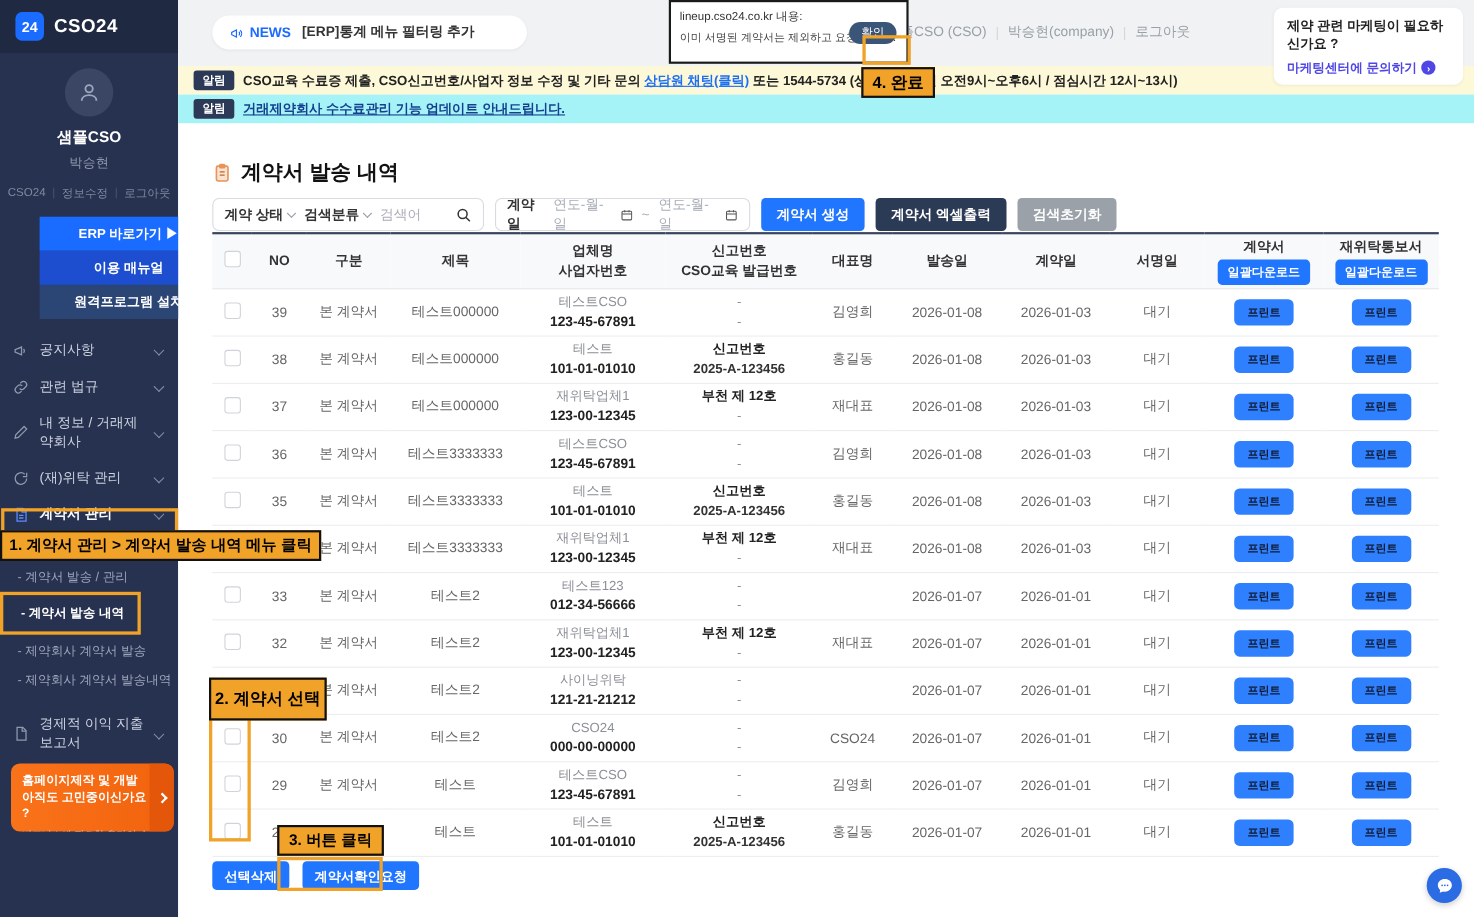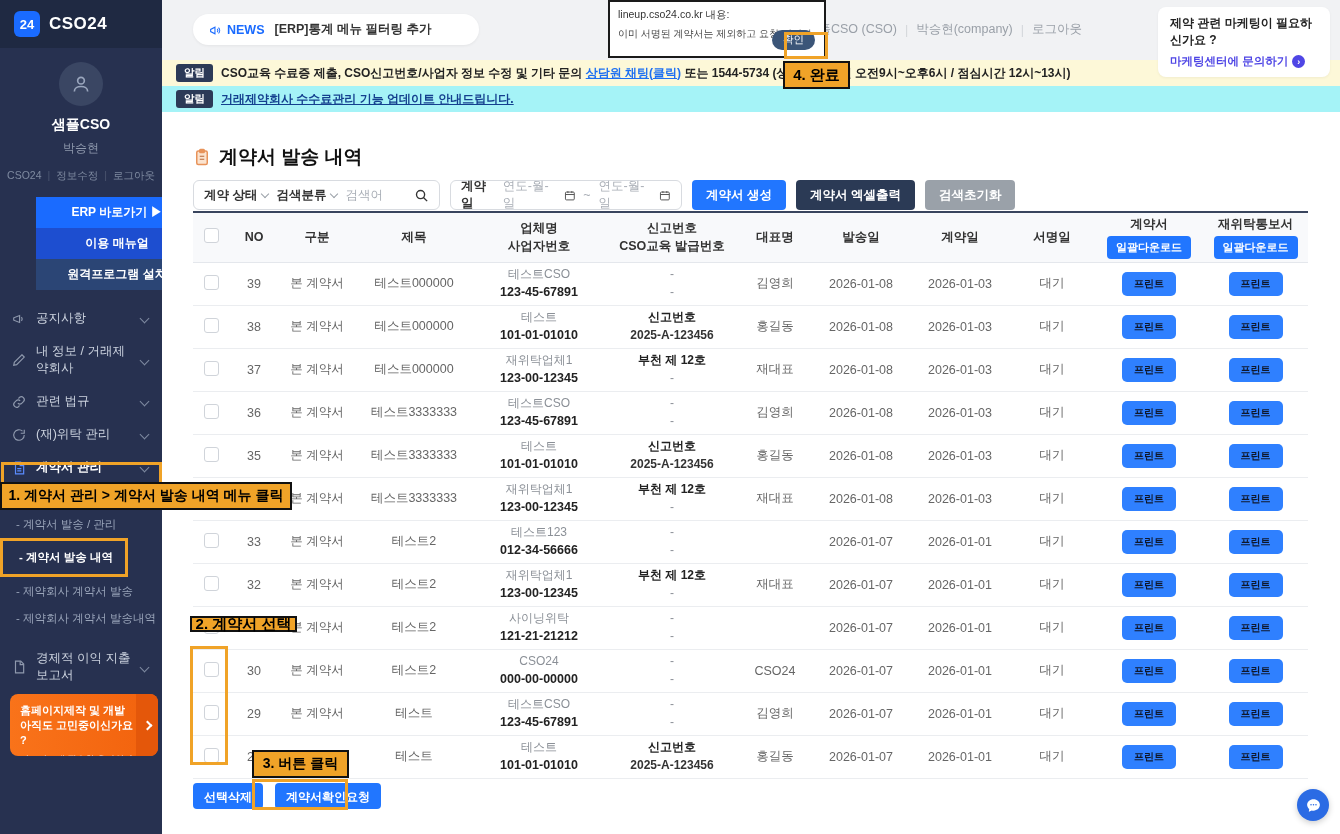--- a/index.html
+++ b/index.html
@@ -88,21 +88,21 @@
   .cb { width:15px; height:15px; border:1.5px solid #d0d4da; border-radius:3px; background:#fff; display:inline-block; cursor:pointer; }
   .mini-btn { background:#2176ff; color:#fff; border:none; border-radius:4px; font-weight:bold; font-size:11px; padding:4px 9px; margin-top:3px; cursor:pointer; }
   .print-btn { background:#2f80ff; color:#0f172a; border:none; border-radius:5px; font-weight:bold; font-size:10px; padding:5px 12px; cursor:pointer; }
   .footer-btns { position:absolute; left:31px; top:671px; display:flex; gap:12px; }
   .fbtn { background:#2176ff; color:#fff; border:none; border-radius:4px; font-weight:bold; font-size:12px; padding:6px 11px; cursor:pointer; height:26px; }
 
   
   .dialog { position:absolute; left:608px; top:0; width:218px; height:58px; background:#fff; border:2px solid #1a1a1a; z-index:30; }
   .dlg-host { font-size:10.5px; color:#333; padding:6px 8px 0; }
   .dlg-body { font-size:10px; color:#444; padding:5px 8px 0; }
-  .dlg-ok { position:absolute; right:9px; bottom:6px; background:#3b5578; color:#fff; border:none; border-radius:10px; font-size:10.5px; padding:3px 11px; cursor:pointer; }
+  .dlg-ok { position:absolute; right:9px; bottom:16px; background:#3b5578; color:#fff; border:none; border-radius:10px; font-size:10.5px; padding:3px 11px; cursor:pointer; }
   .ann { position:absolute; background:#f0a328; border:2px solid #111; color:#000; font-weight:bold; font-size:14px; display:flex; align-items:center; justify-content:center; z-index:40; white-space:nowrap; }
   .hl { position:absolute; border:3px solid #f0a328; z-index:35; pointer-events:none; }
   .chat-fab { position:absolute; left:1297px; top:789px; width:32px; height:32px; border-radius:50%; background:#2b6be4; display:flex; align-items:center; justify-content:center; cursor:pointer; z-index:20; box-shadow:0 2px 6px rgba(0,0,0,.2); }
 </style>
 </head>
 <body>
 
 <div id="root">
 
   <aside class="sidebar">
@@ -138,34 +138,34 @@
               <path d="M3 10v4l10 4V6L3 10z"></path>
               <path d="M16 9a4 4 0 0 1 0 6"></path>
             </svg>
           </span>
         <span class="lbl">공지사항</span>
           <span class="chev"></span>
       </div>
       <div class="nav-item">
         <span class="ic">
             <svg width="14" height="14" viewBox="0 0 24 24" fill="none" stroke="currentColor" stroke-width="2">
-              <path d="M17 3l4 4L8 20l-5 1 1-5L17 3z"></path>
+              <path d="M10 14a5 5 0 0 0 7 0l3-3a5 5 0 0 0-7-7l-2 2"></path>
+              <path d="M14 10a5 5 0 0 0-7 0l-3 3a5 5 0 0 0 7 7l2-2"></path>
             </svg>
           </span>
-        <span class="lbl">내 정보 / 거래제약회사</span>
+        <span class="lbl">관련 법규</span>
           <span class="chev"></span>
       </div>
       <div class="nav-item">
         <span class="ic">
             <svg width="14" height="14" viewBox="0 0 24 24" fill="none" stroke="currentColor" stroke-width="2">
-              <path d="M10 14a5 5 0 0 0 7 0l3-3a5 5 0 0 0-7-7l-2 2"></path>
-              <path d="M14 10a5 5 0 0 0-7 0l-3 3a5 5 0 0 0 7 7l2-2"></path>
+              <path d="M17 3l4 4L8 20l-5 1 1-5L17 3z"></path>
             </svg>
           </span>
-        <span class="lbl">관련 법규</span>
+        <span class="lbl">내 정보 / 거래제약회사</span>
           <span class="chev"></span>
       </div>
       <div class="nav-item">
         <span class="ic">
             <svg width="14" height="14" viewBox="0 0 24 24" fill="none" stroke="currentColor" stroke-width="2">
               <path d="M21 12a9 9 0 1 1-3-6.7"></path>
               <path d="M21 3v6h-6"></path>
             </svg>
           </span>
         <span class="lbl">(재)위탁 관리</span>
@@ -613,21 +613,21 @@
     <div class="dlg-host">lineup.cso24.co.kr 내용:</div>
     <div class="dlg-body">이미 서명된 계약서는 제외하고 요청 됩니다.</div>
     <button class="dlg-ok">확인</button>
   </div>
   <div class="hl" style="left:784px; top:32px; width:44px; height:27px; z-index:45;"></div>
   <div class="ann" style="left:783px; top:61px; width:67px; height:28px; font-size:15px;">4. 완료</div>
 
   <div class="hl" style="left:1px; top:462px; width:161px; height:31px;"></div>
   <div class="ann" style="left:0; top:482px; width:292px; height:28px;">1. 계약서 관리 &gt; 계약서 발송 내역 메뉴 클릭</div>
 
-  <div class="ann" style="left:190px; top:616px; width:107px; height:16px; font-size:15px;">2. 계약서 선택</div>
+  <div class="ann" style="left:190px; top:616px; width:107px; height:39px; font-size:15px;">2. 계약서 선택</div>
   <div class="hl" style="left:190px; top:646px; width:38px; height:119px;"></div>
 
   <div class="ann" style="left:252px; top:750px; width:97px; height:28px;">3. 버튼 클릭</div>
   <div class="hl" style="left:252px; top:779px; width:96px; height:31px;"></div>
 
   <div class="chat-fab">
     <svg width="17" height="17" viewBox="0 0 24 24" fill="#fff">
         <path d="M12 3C6.9 3 3 6.5 3 11c0 2.4 1.2 4.5 3 6l-.6 3.7L9.6 19c.8.2 1.6.3 2.4.3 5.1 0 9-3.6 9-8.2S17.1 3 12 3z"></path>
         <circle cx="8.5" cy="11" r="1.1" fill="#2b6be4"></circle>
         <circle cx="12" cy="11" r="1.1" fill="#2b6be4"></circle>

